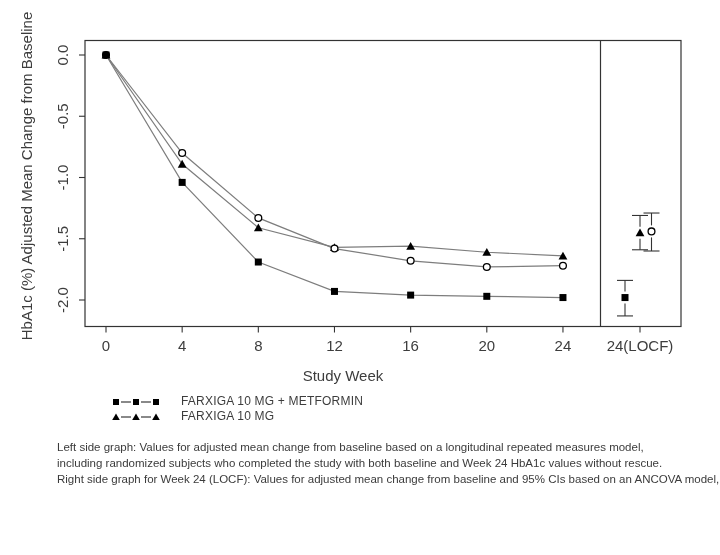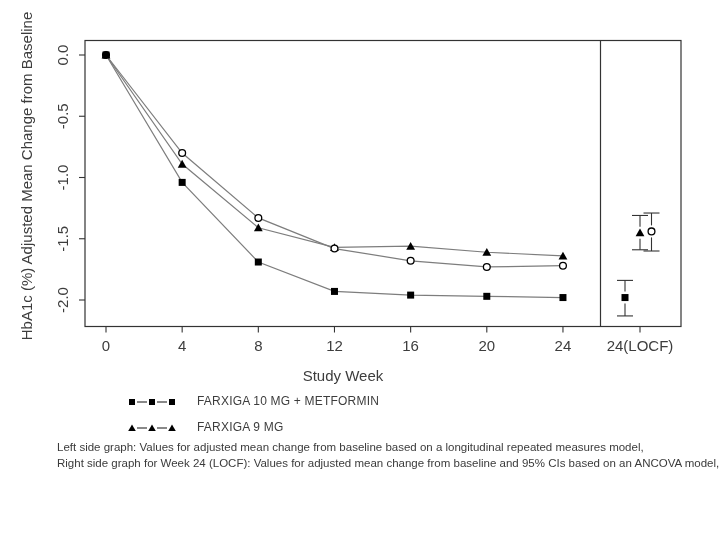--- a/index.html
+++ b/index.html
@@ -5,22 +5,22 @@
   html,body{margin:0;padding:0;background:#ffffff;}
   .canvas{
     position:relative;
     width:720px;height:555px;
     background:#ffffff;
     font-family:"Liberation Sans", sans-serif;
     overflow:hidden;
   }
   #plot{position:absolute;left:0;top:0;}
   .legend{
-    position:absolute;left:128px;top:396px;
-    display:flex;flex-direction:column;gap:15px;justify-content:space-between;
+    position:absolute;left:112px;top:396px;
+    display:flex;flex-direction:column;gap:4px;justify-content:space-between;
   }
   .legend-row{display:flex;align-items:center;height:11px;}
   .legend-key{width:50px;height:10px;flex:0 0 50px;}
   .legend-label{
     margin-left:19px;font-size:12px;line-height:11px;
     color:#3d3d3d;letter-spacing:0.2px;white-space:nowrap;
   }
   .footnotes{
     position:absolute;left:57px;top:440px;width:640px;
     font-size:11.5px;line-height:15.8px;color:#3b3b3b;
@@ -114,20 +114,21 @@
         <span class="legend-label">FARXIGA 10 MG + METFORMIN</span>
       </div>
       <div class="legend-row">
         <svg class="legend-key" viewBox="0 0 50 10">
           <line x1="9" x2="19" y1="5" y2="5" stroke="#4a4a4a" stroke-width="1.3"></line>
           <line x1="29" x2="39" y1="5" y2="5" stroke="#4a4a4a" stroke-width="1.3"></line>
           <polygon points="4,1.4 0.20000000000000018,8 7.8,8" fill="#000000"></polygon>
           <polygon points="24,1.4 20.2,8 27.8,8" fill="#000000"></polygon>
           <polygon points="44,1.4 40.2,8 47.8,8" fill="#000000"></polygon>
         </svg>
-        <span class="legend-label">FARXIGA 9 MG</span>
+        <span class="legend-label">FARXIGA 10 MG</span>
       </div>
     </div>
   <div class="footnotes" id="footnotes">
       <div class="footnote-line">Left side graph: Values for adjusted mean change from baseline based on a longitudinal repeated measures model,</div>
+      <div class="footnote-line">including randomized subjects who completed the study with both baseline and Week 24 HbA1c values without rescue.</div>
       <div class="footnote-line">Right side graph for Week 24 (LOCF): Values for adjusted mean change from baseline and 95% CIs based on an ANCOVA model,</div>
     </div>
 </div>
 
 </body></html>

